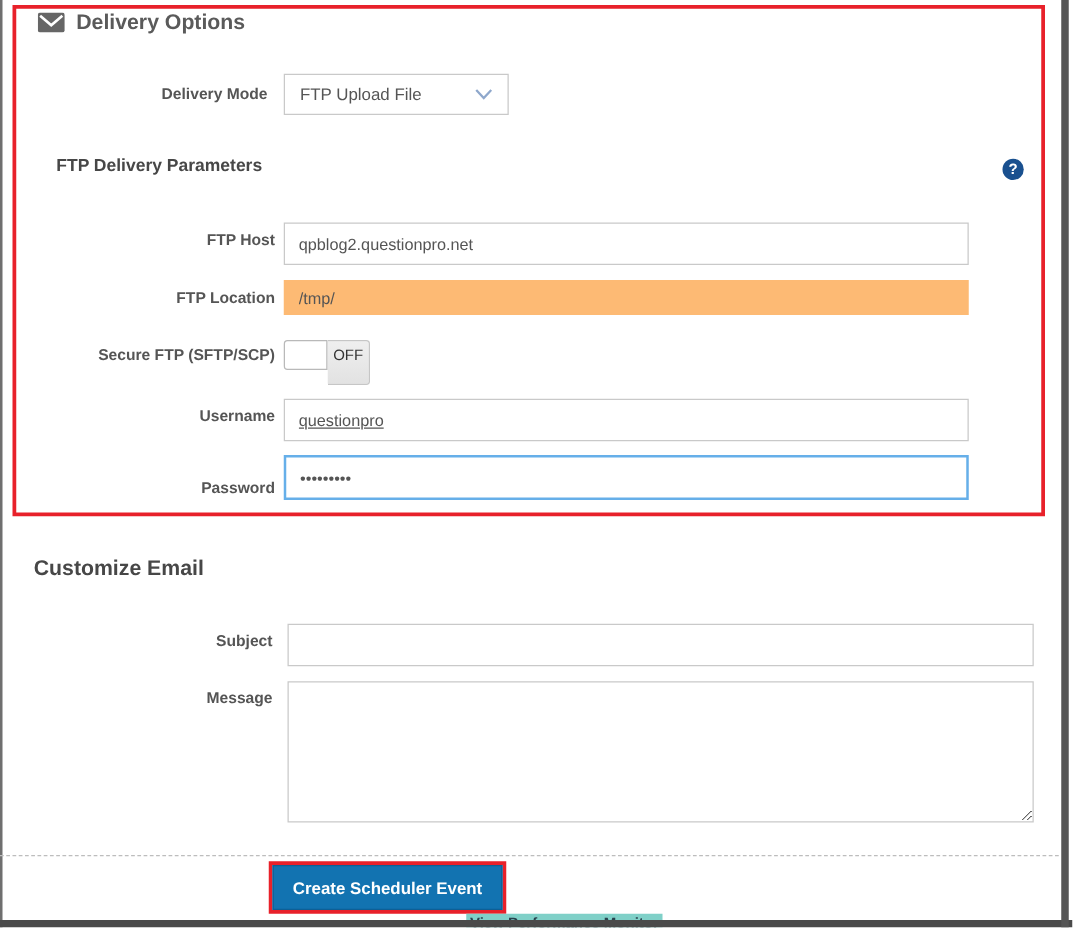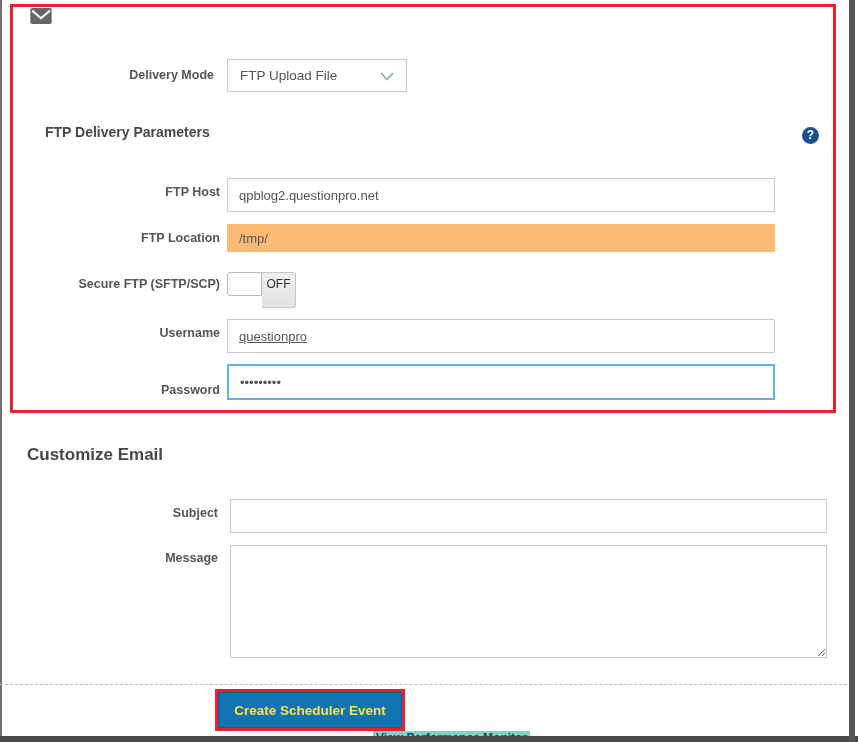--- a/index.html
+++ b/index.html
@@ -60,21 +60,21 @@
 
   
   .inp-wide { left:230px; width:597px; }
   .msg-area { left:230px; top:545px; width:597px; height:113px; border:1px solid #c9c9c9;
               resize:both; font-family:"Liberation Sans", sans-serif; font-size:13px;
               color:#555; padding:6px 10px; outline:none; }
 
   .dashed { left:0; top:684px; width:847px; height:0; border-top:1px dashed #bdbdbd; }
 
   .create-btn { width:100%; height:100%; background:#1273b1; border:1px solid #0d5f96;
-                color:#fde047; font-family:"Liberation Sans", sans-serif; font-size:13.5px;
+                color:#ffffff; font-family:"Liberation Sans", sans-serif; font-size:13.5px;
                 font-weight:bold; cursor:pointer; }
 
   .partial-tip { left:373px; top:731px; width:157px; height:11px; overflow:hidden;
                  background:#7fd0c8; z-index:20; }
   .partial-tip span { display:block; font-size:12px; font-weight:bold; color:#29424e;
                       text-align:center; line-height:15px; }
 </style>
 </head>
 <body>
 
@@ -83,20 +83,21 @@
 
 <div class="abs red-box"></div>
 
 <div class="abs sec-head h-delivery">
   <span class="env-icon">
     <svg width="22" height="16" viewBox="0 0 24 18">
       <rect x="0" y="0" width="24" height="18" rx="2" fill="#666"></rect>
       <polyline points="2,3 12,11.5 22,3" stroke="#fff" stroke-width="2.4" fill="none"></polyline>
     </svg>
   </span>
+  <span class="ttl">Delivery Options</span>
 </div>
 
 <div class="abs lbl" style="top:66px; line-height:18px; width:194px;">Delivery Mode</div>
 <div class="abs dd">
   <span class="dd-txt">FTP Upload File</span>
   <span>
     <svg width="14" height="9" viewBox="0 0 14 9">
       <polyline points="1,1 7,7.5 13,1" stroke="#8fa8cc" stroke-width="1.8" fill="none"></polyline>
     </svg>
   </span>

